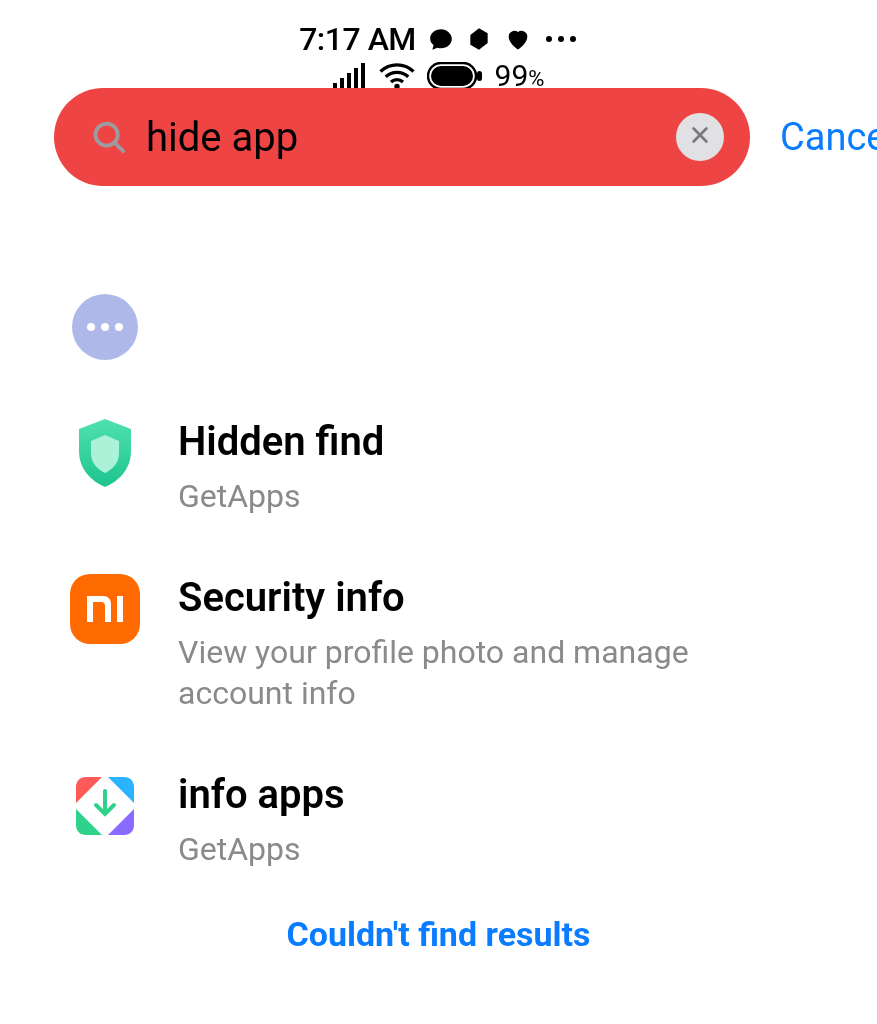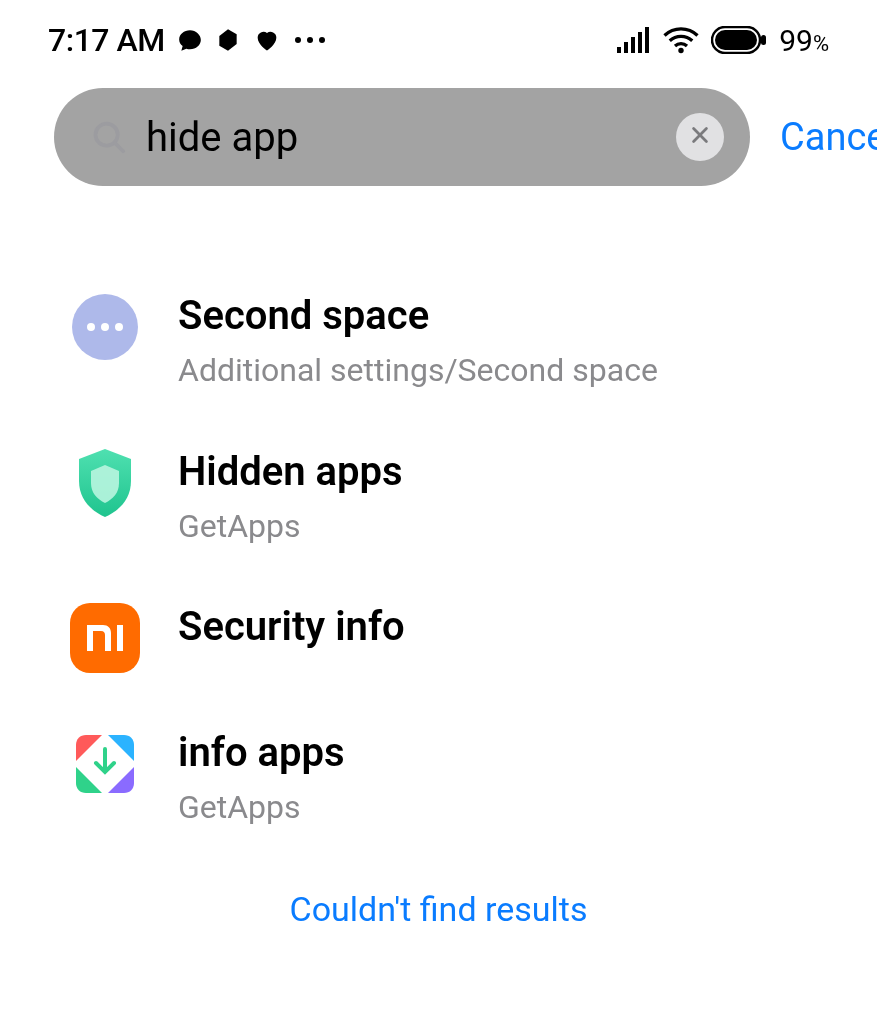--- a/index.html
+++ b/index.html
@@ -1,34 +1,34 @@
 <!DOCTYPE html>
 <html><head>
 <meta charset="utf-8">
 <style>
   * { margin: 0; padding: 0; box-sizing: border-box; font-family: -apple-system, BlinkMacSystemFont, "Segoe UI", Roboto, Helvetica, Arial, sans-serif; }
   body { width: 877px; height: 1024px; background: #ffffff; color: #000; }
   .status-bar {
     display: flex; align-items: center; justify-content: space-between;
-    padding: 20px 48px 10px 48px; height: 70px;
+    padding: 20px 48px 10px 48px; height: 70px; flex-direction: column;
   }
   .status-left { display: flex; align-items: center; gap: 12px; }
   .status-time { font-size: 32px; font-weight: 500; letter-spacing: -0.5px; }
   .status-right { display: flex; align-items: center; gap: 12px; }
   .ic { display: inline-flex; align-items: center; justify-content: center; }
   .battery-text { font-size: 30px; font-weight: 400; }
   .battery-pct { font-size: 22px; }
 
   .search-row {
     display: flex; align-items: center; gap: 30px;
     padding: 18px 44px 18px 54px;
   }
   .search-pill {
     flex: 1; display: flex; align-items: center; gap: 18px;
-    background: #a3a3a3; border-radius: 52px; height: 98px;
+    background: #ef4444; border-radius: 52px; height: 98px;
     padding: 0 26px 0 36px;
   }
   .search-input {
     flex: 1; border: none; outline: none; background: transparent;
     font-size: 40px; color: #000; font-weight: 400;
   }
   .clear-btn {
     width: 48px; height: 48px; border-radius: 50%; background: #e1e1e3;
     display: flex; align-items: center; justify-content: center; cursor: pointer;
     color: #7a7a7d;
@@ -42,22 +42,22 @@
   }
   .result-icon {
     width: 70px; height: 70px; flex-shrink: 0;
     display: flex; align-items: center; justify-content: center;
   }
   .result-text { flex: 1; padding-top: 0px; }
   .result-title { font-size: 40px; font-weight: 600; color: #000; line-height: 1.2; }
   .result-subtitle { font-size: 32px; color: #8a8a8d; margin-top: 10px; line-height: 1.3; }
 
   .no-results {
-    text-align: center; font-size: 34px; font-weight: 400;
-    color: #0a7cff; margin-top: 32px;
+    text-align: center; font-size: 34px; font-weight: 700;
+    color: #0a7cff; margin-top: 16px;
   }
 
   
   .secondspace-bg { background: #aeb9ea; border-radius: 50%; width: 66px; height: 66px; display:flex; align-items:center; justify-content:center; gap:6px;}
   .secondspace-bg .dot{ width:8px; height:8px; background:#fff; border-radius:50%; }
   .mi-bg { background:#ff6b00; border-radius:20px; width:70px; height:70px; display:flex; align-items:center; justify-content:center; color:#fff; font-weight:700; font-size:28px; letter-spacing:1px;}
 </style>
 </head>
 <body>
 
@@ -136,56 +136,53 @@
 
 <div class="results">
 
   <div class="result-item">
     <div class="result-icon">
       <div class="secondspace-bg">
           <span class="dot"></span>
           <span class="dot"></span>
           <span class="dot"></span>
         </div>
-    </div>
-    <div class="result-text">
-      <div class="result-title">Second space</div>
-      <div class="result-subtitle">Additional settings/Second space</div>
     </div>
   </div>
 
   <div class="result-item">
     <div class="result-icon">
       <svg width="64" height="72" viewBox="0 0 64 72">
         <defs>
             <linearGradient id="sg" x1="0" y1="0" x2="0" y2="1">
               <stop offset="0" stop-color="#4fe0b0"></stop>
               <stop offset="1" stop-color="#1fc48e"></stop>
             </linearGradient>
           </defs>
         <path fill="url(#sg)" d="M32 2 L58 12 V34 C58 52 46 64 32 70 C18 64 6 52 6 34 V12 Z"></path>
         <path fill="#b8f5df" opacity="0.9" d="M32 18 L46 24 V36 C46 46 40 52 32 56 C24 52 18 46 18 36 V24 Z"></path>
       </svg>
     </div>
     <div class="result-text">
-      <div class="result-title">Hidden apps</div>
+      <div class="result-title">Hidden find</div>
       <div class="result-subtitle">GetApps</div>
     </div>
   </div>
 
   <div class="result-item">
     <div class="result-icon">
       <div class="mi-bg">
         <svg width="40" height="30" viewBox="0 0 40 30">
             <path fill="#fff" d="M2 2h16c5 0 8 3 8 8v18h-6V12c0-2-1-4-4-4H8v20H2V2zM32 2h6v26h-6V2z"></path>
           </svg>
       </div>
     </div>
     <div class="result-text">
       <div class="result-title">Security info</div>
+      <div class="result-subtitle">View your profile photo and manage account info</div>
     </div>
   </div>
 
   <div class="result-item">
     <div class="result-icon">
       <svg width="66" height="66" viewBox="0 0 66 66">
         <rect x="0" y="0" width="66" height="66" rx="14" fill="#fff"></rect>
         <path fill="#ff5a5a" d="M4 14 C4 8 8 4 14 4 H30 L4 30 Z"></path>
         <path fill="#2bb3ff" d="M36 4 H52 C58 4 62 8 62 14 V30 L36 4 Z"></path>
         <path fill="#8a6bff" d="M62 36 V52 C62 58 58 62 52 62 H36 L62 36 Z"></path>

